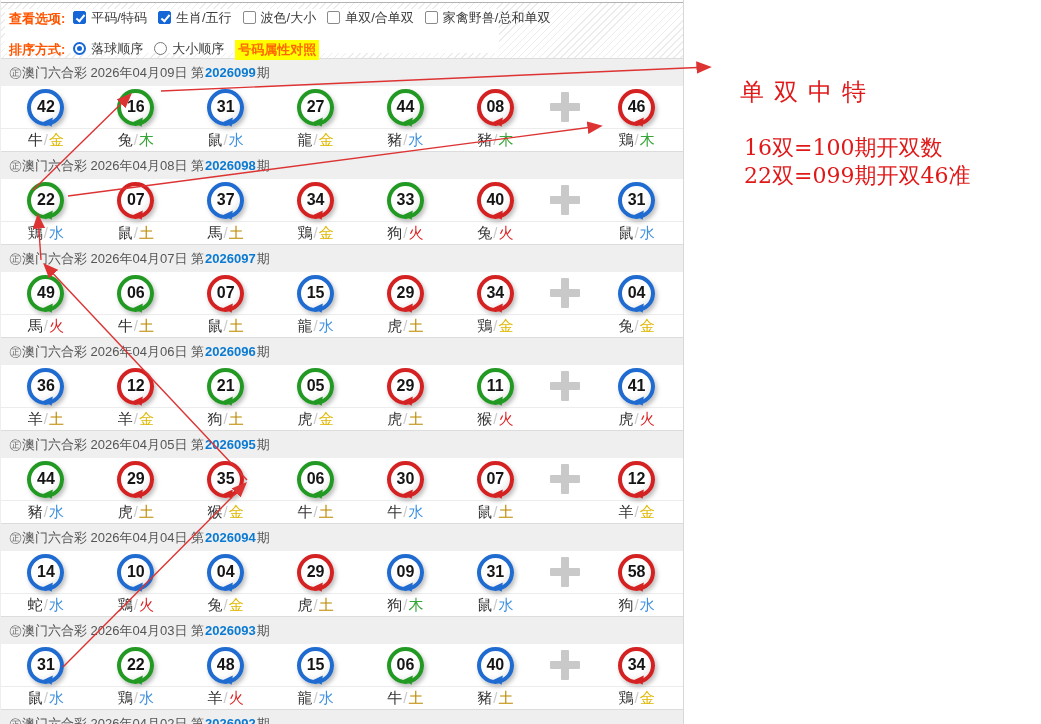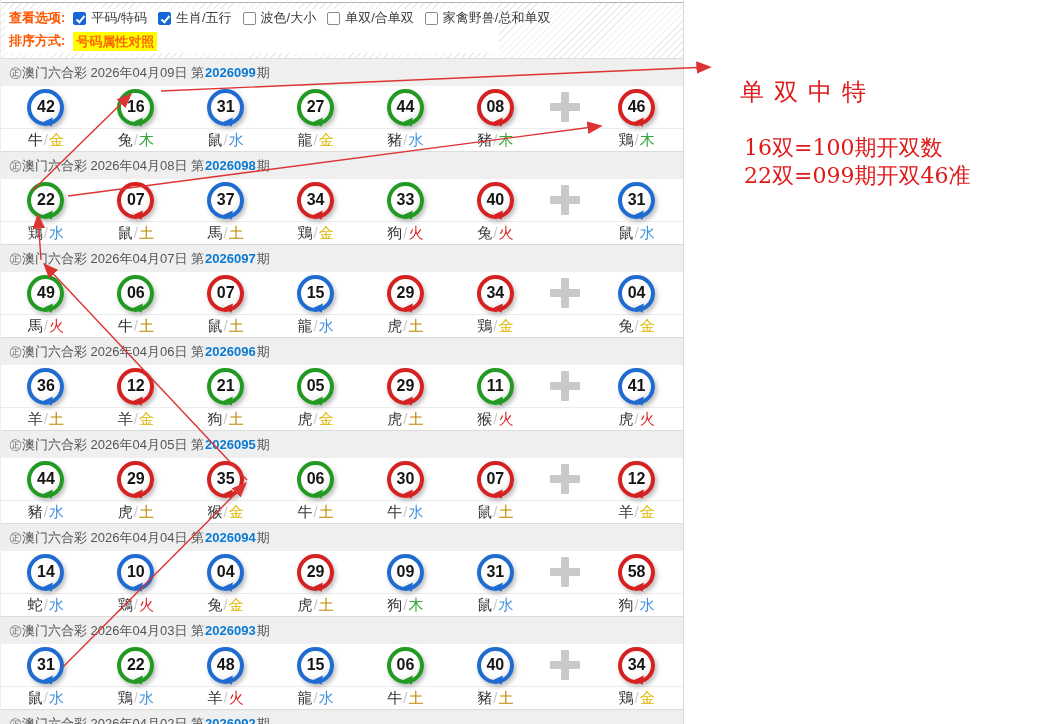--- a/index.html
+++ b/index.html
@@ -8,22 +8,22 @@
   #stage { position:relative; width:1041px; height:724px; background:#fff; }
 
   
   #content { position:absolute; left:0; top:0; width:684px; height:900px;
     border-right:1px solid #d8d8d8; border-left:1px solid #eee; background:#fff; }
 
   
   #topbar { position:relative; margin-top:2px; height:56px; border-top:1px solid #b3b3b3;
     background:repeating-linear-gradient(135deg,#ffffff 0 4px,#ececec 4px 5px); }
   #opts-box { position:absolute; left:4px; top:6px; width:494px; height:44px; background:#fff; }
-  .opt-row { display:flex; height:19px; padding-left:4px; white-space:nowrap; }
-  .opt-row + .opt-row { margin-top:4px; }
+  .opt-row { display:flex; align-items:center; height:19px; padding-left:4px; white-space:nowrap; }
+  .opt-row + .opt-row { margin-top:12px; }
   .opt-group-label { color:#f50; font-weight:bold; font-size:13px; margin-right:8px; }
   .opt-item { display:inline-flex; align-items:center; margin-right:11px; font-size:13px; color:#3c3c3c; }
   .cb { position:relative; width:13px; height:13px; border-radius:2px; margin-right:5px;
     border:1px solid #8a8a8a; background:#fff; }
   .cb.checked { background:#1566d6; border-color:#1566d6; }
   .cb.checked::after { content:""; position:absolute; left:4px; top:1px; width:3px; height:7px;
     border:solid #fff; border-width:0 2px 2px 0; transform:rotate(40deg); }
   .radio { position:relative; width:13px; height:13px; border-radius:50%; margin-right:5px;
     border:1px solid #777; background:#fff; }
   .radio.selected { border:2px solid #1566d6; }
@@ -90,20 +90,27 @@
               </span><span class="opt-item">
                 <span class="cb"></span>
                 <span>单双/合单双</span>
               </span><span class="opt-item">
                 <span class="cb"></span>
                 <span>家禽野兽/总和单双</span>
               </span></span>
         </div>
         <div class="opt-row">
           <span class="opt-group-label">排序方式:</span>
+          <span id="radio-container"><span class="opt-item">
+                <span class="radio selected"></span>
+                <span>落球顺序</span>
+              </span><span class="opt-item">
+                <span class="radio"></span>
+                <span>大小顺序</span>
+              </span></span>
           <span class="attr-link">号码属性对照</span>
         </div>
       </div>
     </div>
     <div id="draws">
         <div class="block">
           <div class="draw-header">
             <span>㊣澳门六合彩 2026年04月09日 第</span>
             <span class="draw-period">2026099</span>
             <span>期</span>

